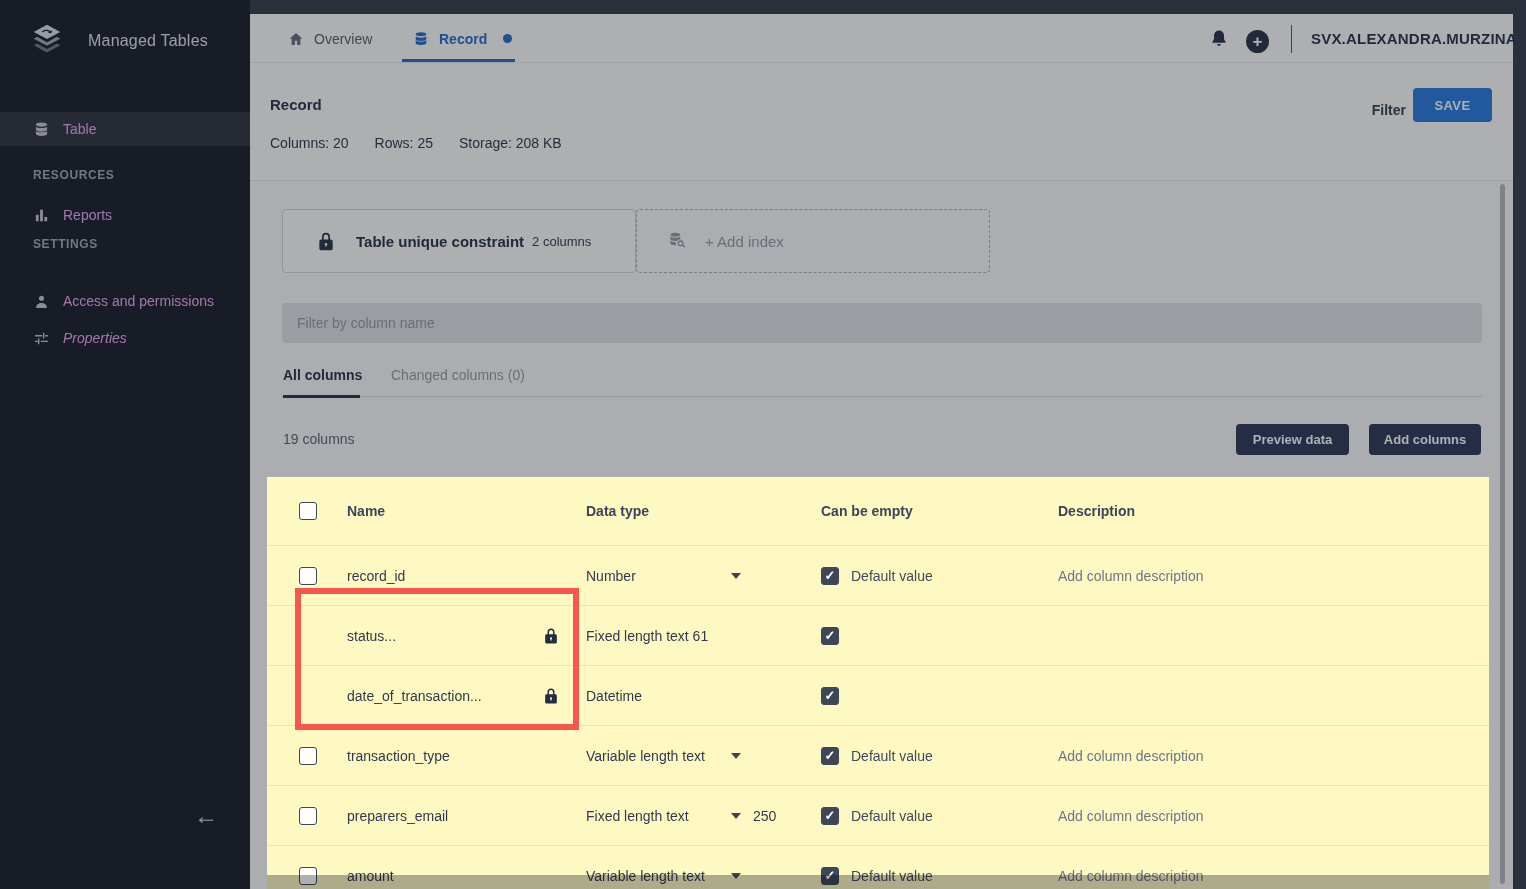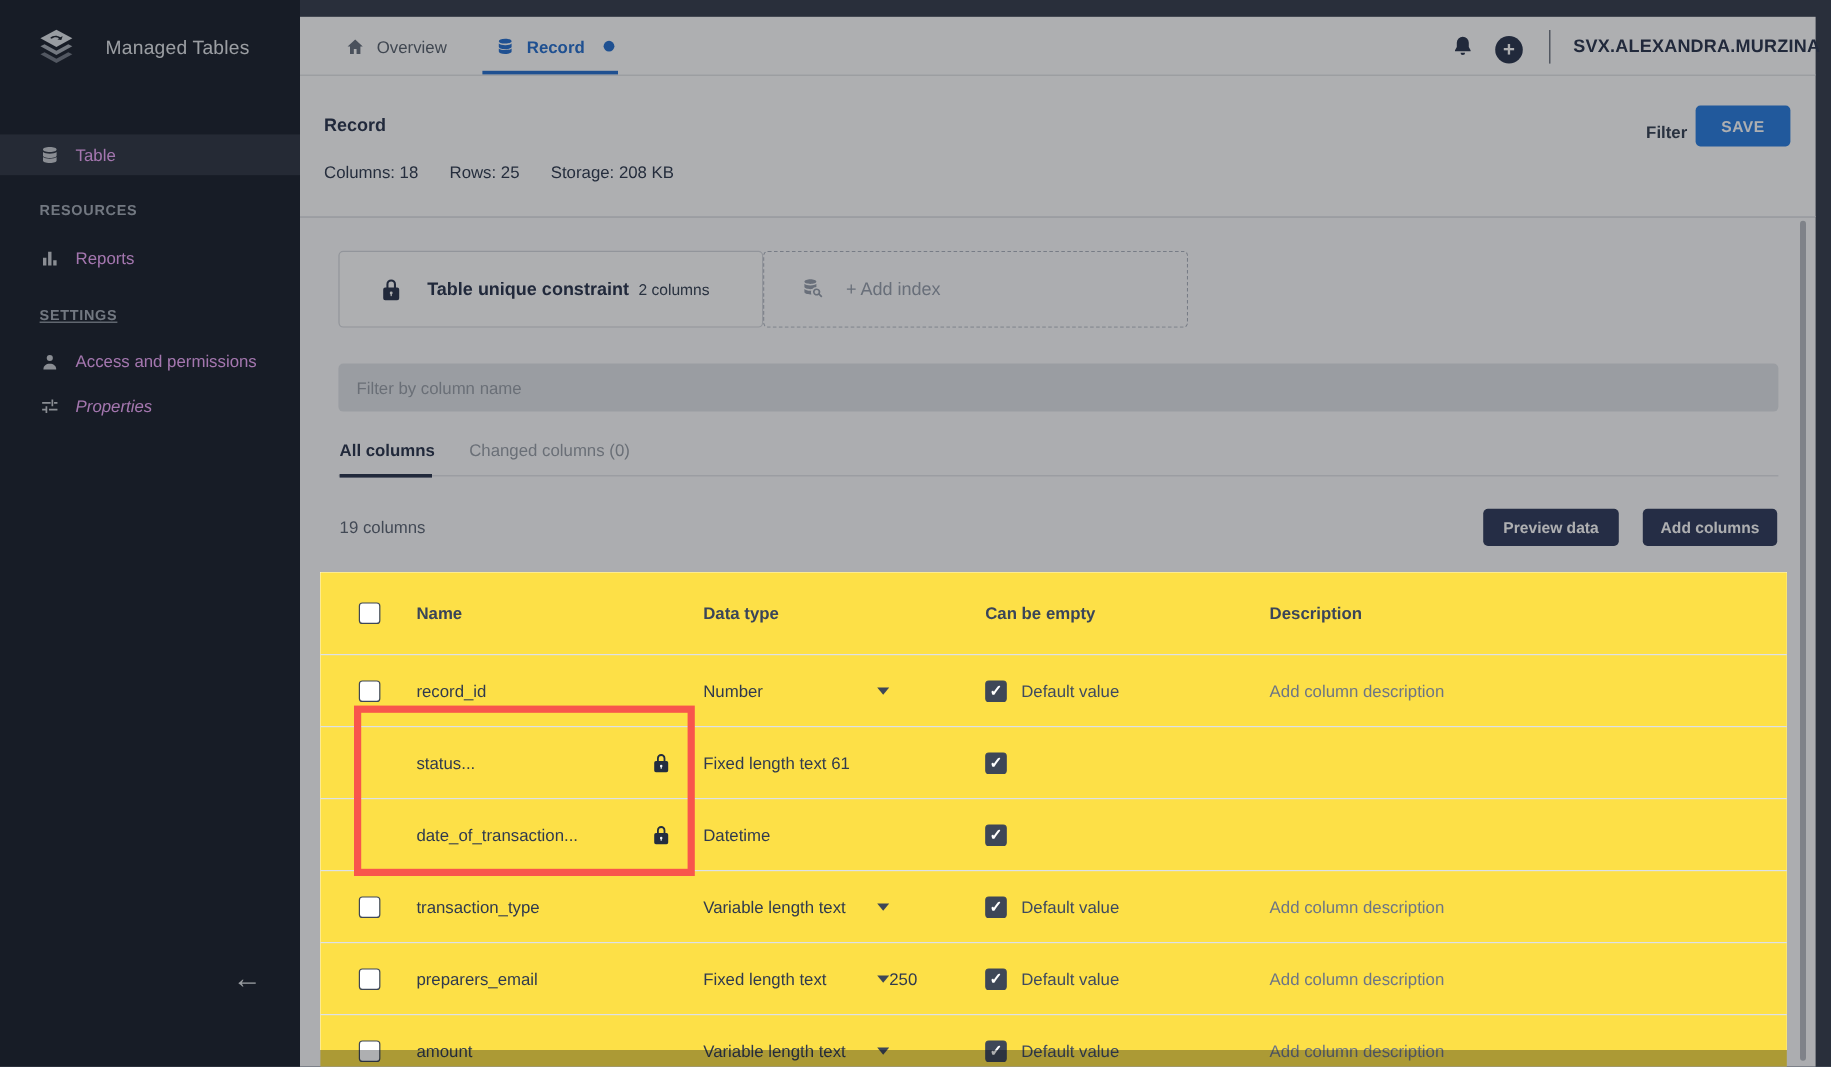--- a/index.html
+++ b/index.html
@@ -69,33 +69,33 @@
   .col-tab-all-underline { position:absolute; left:1px; bottom:-2px; width:77px; height:3px; background:#2e3850; }
   .col-tab-changed { left:109px; color:#9aa0a9; }
 
   .count-label { position:absolute; left:33px; top:250px; font-size:14px; color:#5f6877; }
   .btn-dark { position:absolute; top:243px; height:31px; background:#333e5e; border:none; border-radius:4px;
               color:#ffffff; font-family:inherit; font-size:13px; font-weight:600; cursor:pointer; }
   .btn-preview { left:986px; width:113px; }
   .btn-addcols { left:1119px; width:112px; }
 
   
-  .table-panel { position:absolute; left:267px; top:477px; width:1222px; height:412px; background:#fde047; z-index:1; }
+  .table-panel { position:absolute; left:267px; top:477px; width:1222px; height:412px; background:#fef9c3; z-index:1; }
   .trow { display:flex; align-items:center; height:60px; border-top:1px solid #dce1e9; }
   .trow.thead { height:68px; border-top:none; }
   .c-check { width:56px; padding-left:32px; display:flex; align-items:center; }
   .c-name  { width:239px; padding-left:24px; position:relative; display:flex; align-items:center; }
   .c-type  { width:240px; padding-left:24px; display:flex; align-items:center; }
   .c-empty { width:236px; padding-left:19px; display:flex; align-items:center; gap:12px; }
   .c-desc  { flex:1; padding-left:20px; display:flex; align-items:center; }
   .thead .hlabel { font-size:14px; font-weight:bold; color:#3a4559; }
   .cell-text { font-size:14px; color:#303a4e; }
   .type-text { font-size:14px; color:#303a4e; flex:0 0 145px; }
   .type-text.wide { flex:0 0 auto; }
-  .len-text { font-size:14px; color:#303a4e; margin-left:0; }
+  .len-text { font-size:14px; color:#303a4e; margin-left:12px; }
   .desc-text { font-size:14px; color:#6d7585; cursor:pointer; }
   .dflt-text { font-size:14px; color:#3e4a5f; }
   .cb { width:18px; height:18px; border:1.5px solid #3e4757; border-radius:3px; background:#ffffff;
         display:flex; align-items:center; justify-content:center; cursor:pointer; flex:0 0 auto; }
   .cb.checked { background:#3e4757; border-color:#3e4757; color:#ffffff; font-size:13px; font-weight:bold; line-height:1; }
   .caret { width:0; height:0; border-left:5px solid transparent; border-right:5px solid transparent;
            border-top:6px solid #3e4757; cursor:pointer; }
   .lock-small { position:absolute; right:4px; top:50%; transform:translateY(-50%); width:14px; height:17px; fill:#232d3f; }
 
   
@@ -132,21 +132,21 @@
 
     <div class="nav-heading" style="top:168px;">RESOURCES</div>
 
     <div class="nav-item" style="top:198px;">
       <svg viewBox="0 0 24 24">
           <path d="M4 20v-9h4v9H4zm6 0V4h4v16h-4zm6 0v-6h4v6h-4z"></path>
         </svg>
       <span>Reports</span>
     </div>
 
-    <div class="nav-heading" style="top:256px;text-decoration:underline;">SETTINGS</div>
+    <div class="nav-heading" style="top:237px;">SETTINGS</div>
 
     <div class="nav-item" style="top:284px;">
       <svg viewBox="0 0 24 24">
           <circle cx="12" cy="7.5" r="3.6"></circle>
           <path d="M4.5 20.5c0-4 3.3-6.3 7.5-6.3s7.5 2.3 7.5 6.3v.5h-15z"></path>
         </svg>
       <span>Access and permissions</span>
     </div>
 
     <div class="nav-item" style="top:321px;font-style:italic;">
@@ -185,21 +185,21 @@
     <div class="topbar-right-icon plus-circle">
       <span>+</span>
     </div>
     <div class="topbar-divider"></div>
     <div class="topbar-user">SVX.ALEXANDRA.MURZINA</div>
   </header>
 
   <section class="page-header">
     <div class="page-title">Record</div>
     <div class="page-stats">
-      <span>Columns: 18</span>
+      <span>Columns: 20</span>
       <span>Rows: 25</span>
       <span>Storage: 208 KB</span>
     </div>
     <div class="btn-cancel">Filter</div>
     <button class="btn-save">SAVE</button>
   </section>
 
   <section class="content">
 
     <div class="card card-unique">

